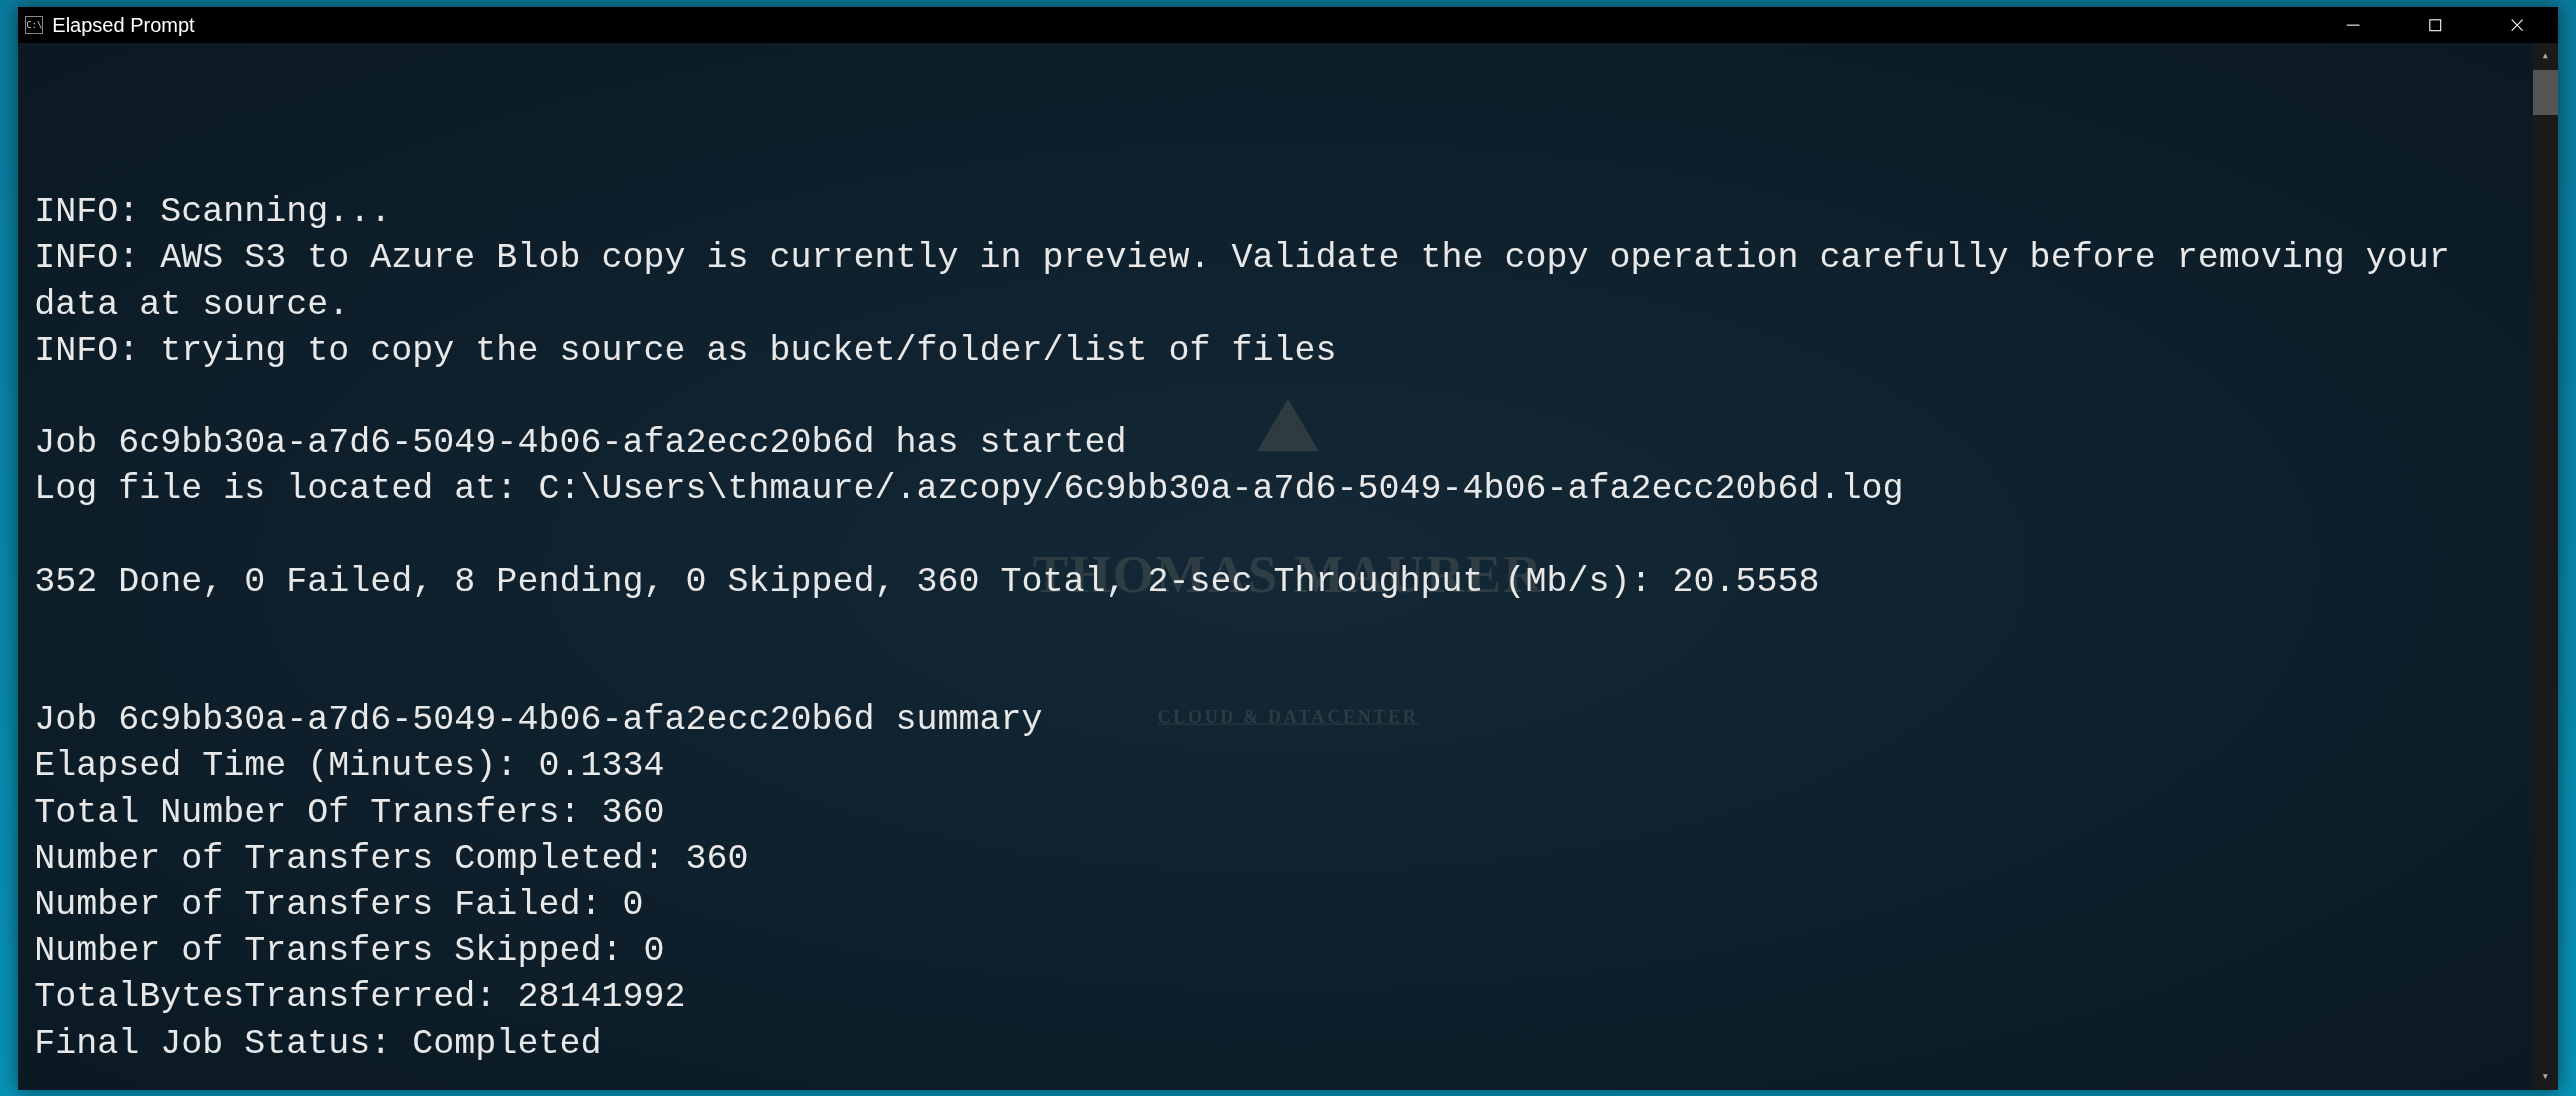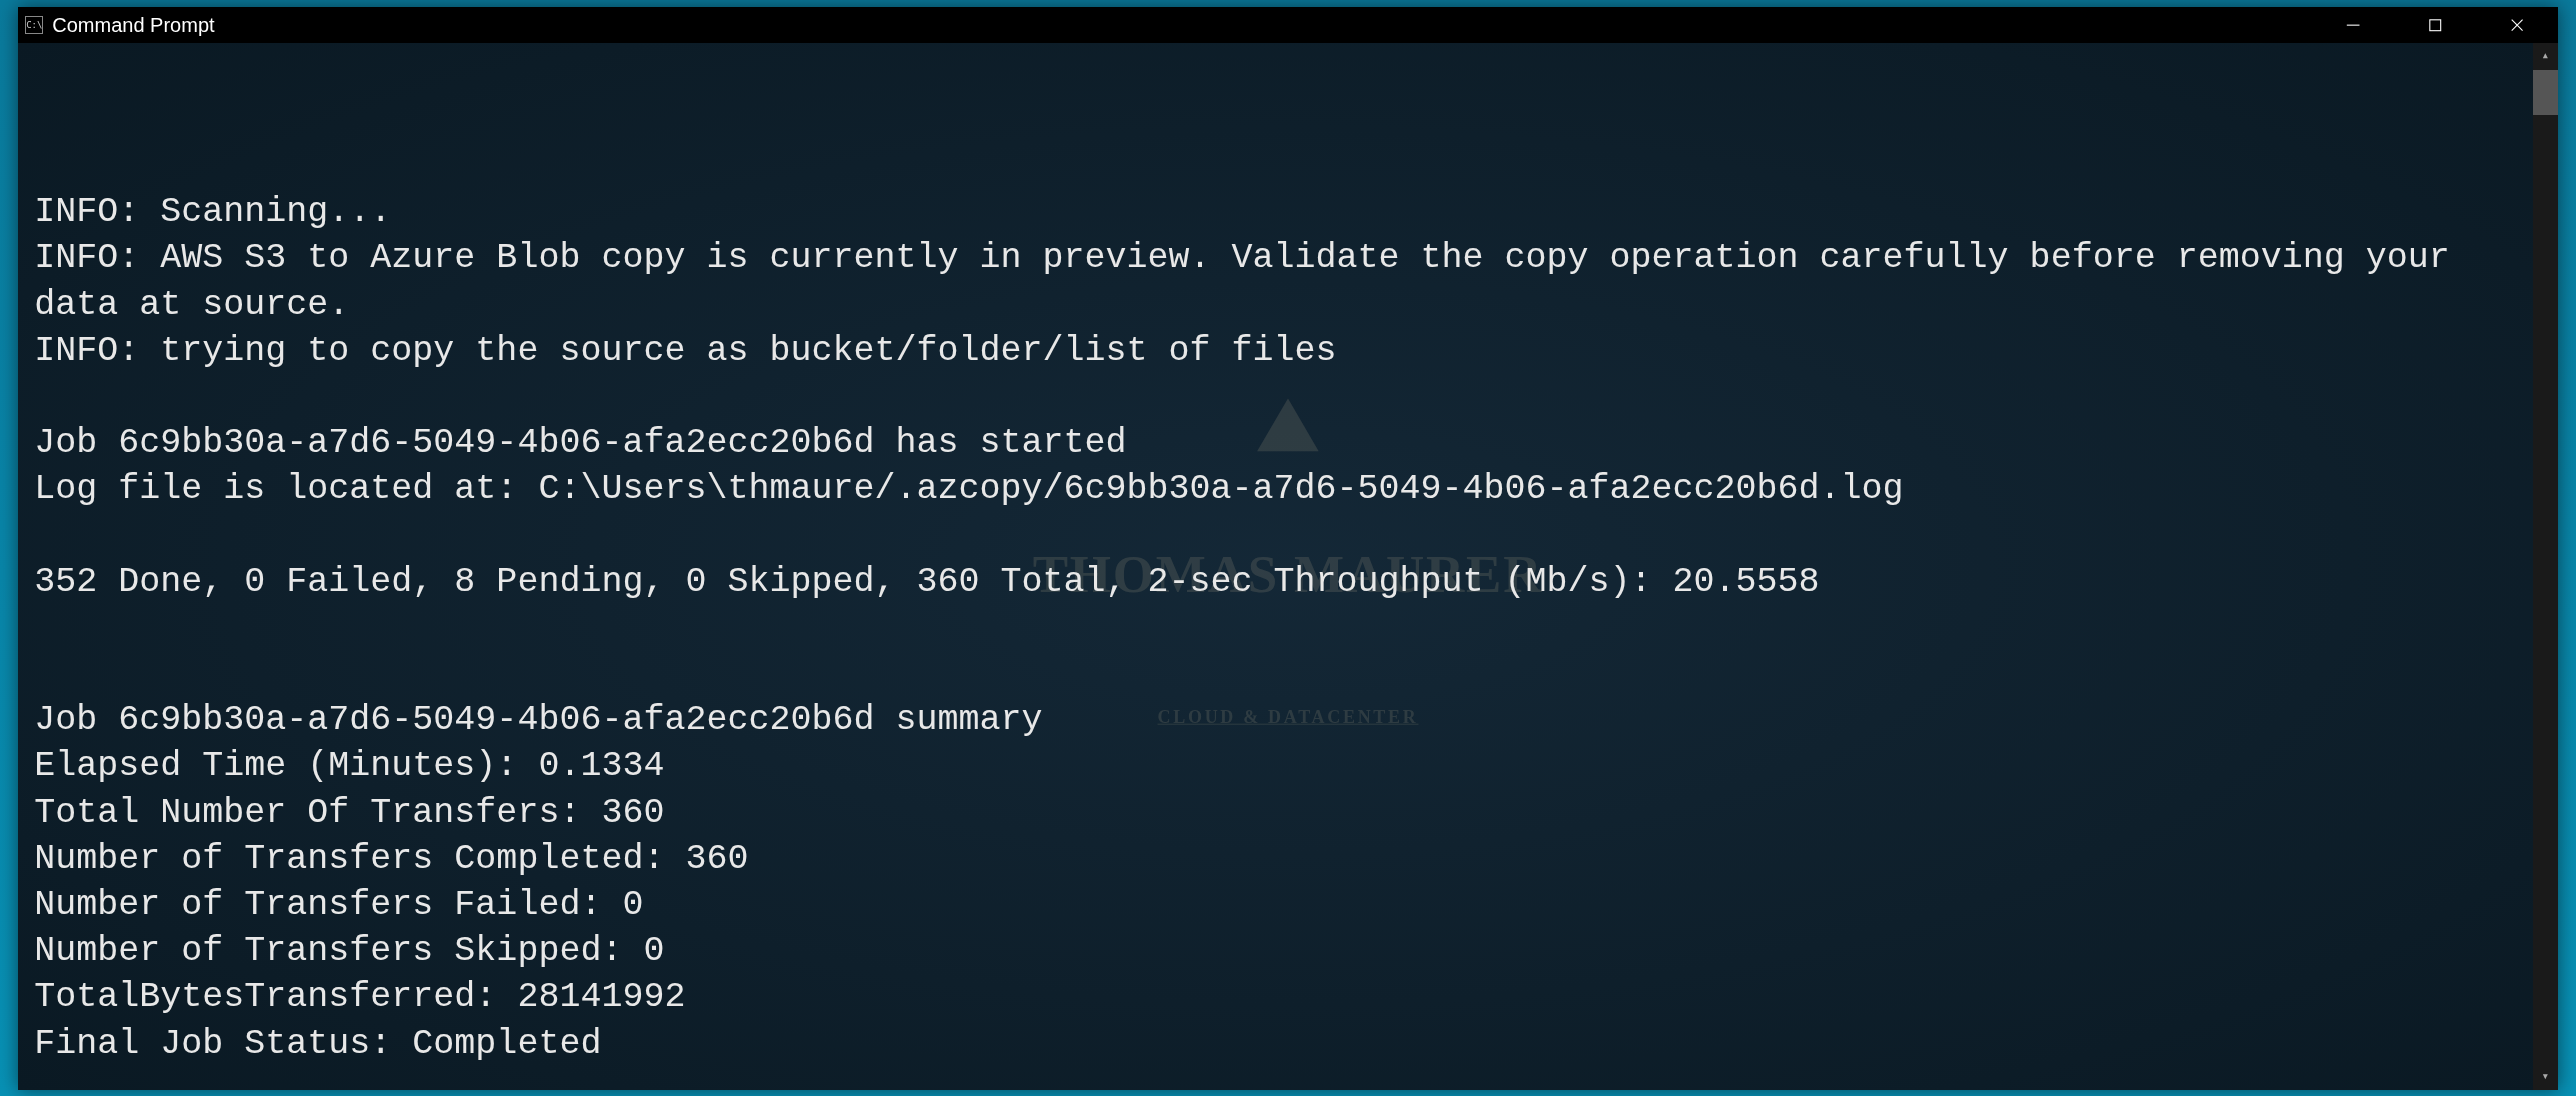--- a/index.html
+++ b/index.html
@@ -138,21 +138,21 @@
     font-size: 73px;
     line-height: 0.6;
   }
 </style>
 </head>
 <body>
 
 <div class="window">
   <div class="titlebar">
     <div class="titlebar-icon">C:\</div>
-    <div class="titlebar-text">Command Prompt</div>
+    <div class="titlebar-text">Elapsed Prompt</div>
     <div class="window-controls">
       <div class="win-btn">
         <svg width="16.3" height="16.3" viewBox="0 0 18 18">
             <line x1="2" y1="9" x2="16" y2="9"></line>
           </svg>
       </div>
       <div class="win-btn">
         <svg width="14.5" height="14.5" viewBox="0 0 16 16">
             <rect x="2" y="2" width="12" height="12"></rect>
           </svg>

